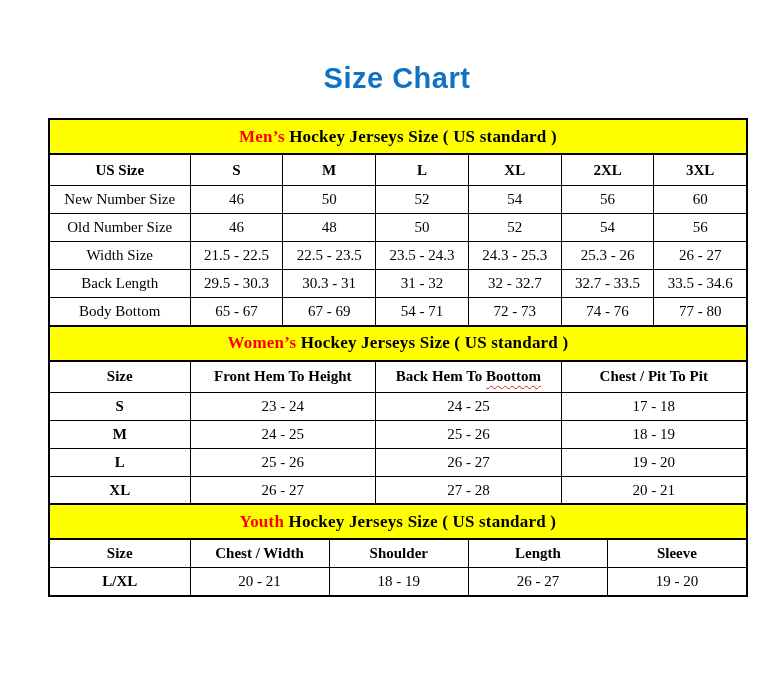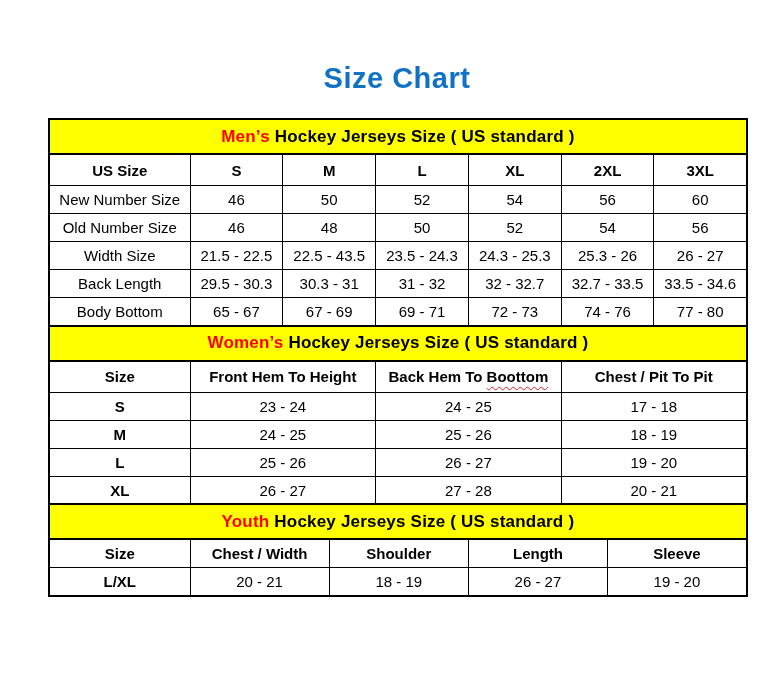--- a/index.html
+++ b/index.html
@@ -25,20 +25,21 @@
     line-height: 36px;
     text-align: center;
     font-size: 29px;
     font-weight: bold;
     color: #0f72c4;
     letter-spacing: 0.5px;
   }
   .tables-wrap {
     margin: 22px 0 0 39px;
     width: 696px;
+    font-family: Liberation Serif, serif;
   }
   table.chart {
     width: 698px;
     border-collapse: collapse;
     table-layout: fixed;
     border: 2.5px solid #000;
   }
   table.chart + table.chart {
     margin-top: -2.5px;
   }
@@ -123,40 +124,40 @@
           <td>46</td>
           <td>48</td>
           <td>50</td>
           <td>52</td>
           <td>54</td>
           <td>56</td>
         </tr>
         <tr>
           <th class="lab">Width Size</th>
           <td>21.5 - 22.5</td>
-          <td>22.5 - 43.5</td>
+          <td>22.5 - 23.5</td>
           <td>23.5 - 24.3</td>
           <td>24.3 - 25.3</td>
           <td>25.3 - 26</td>
           <td>26 - 27</td>
         </tr>
         <tr>
           <th class="lab">Back Length</th>
           <td>29.5 - 30.3</td>
           <td>30.3 - 31</td>
           <td>31 - 32</td>
           <td>32 - 32.7</td>
           <td>32.7 - 33.5</td>
           <td>33.5 - 34.6</td>
         </tr>
         <tr>
           <th class="lab">Body Bottom</th>
           <td>65 - 67</td>
           <td>67 - 69</td>
-          <td>69 - 71</td>
+          <td>54 - 71</td>
           <td>72 - 73</td>
           <td>74 - 76</td>
           <td>77 - 80</td>
         </tr>
       </tbody>
     </table>
 
     <table class="chart">
       <colgroup>
         <col class="c-label">

